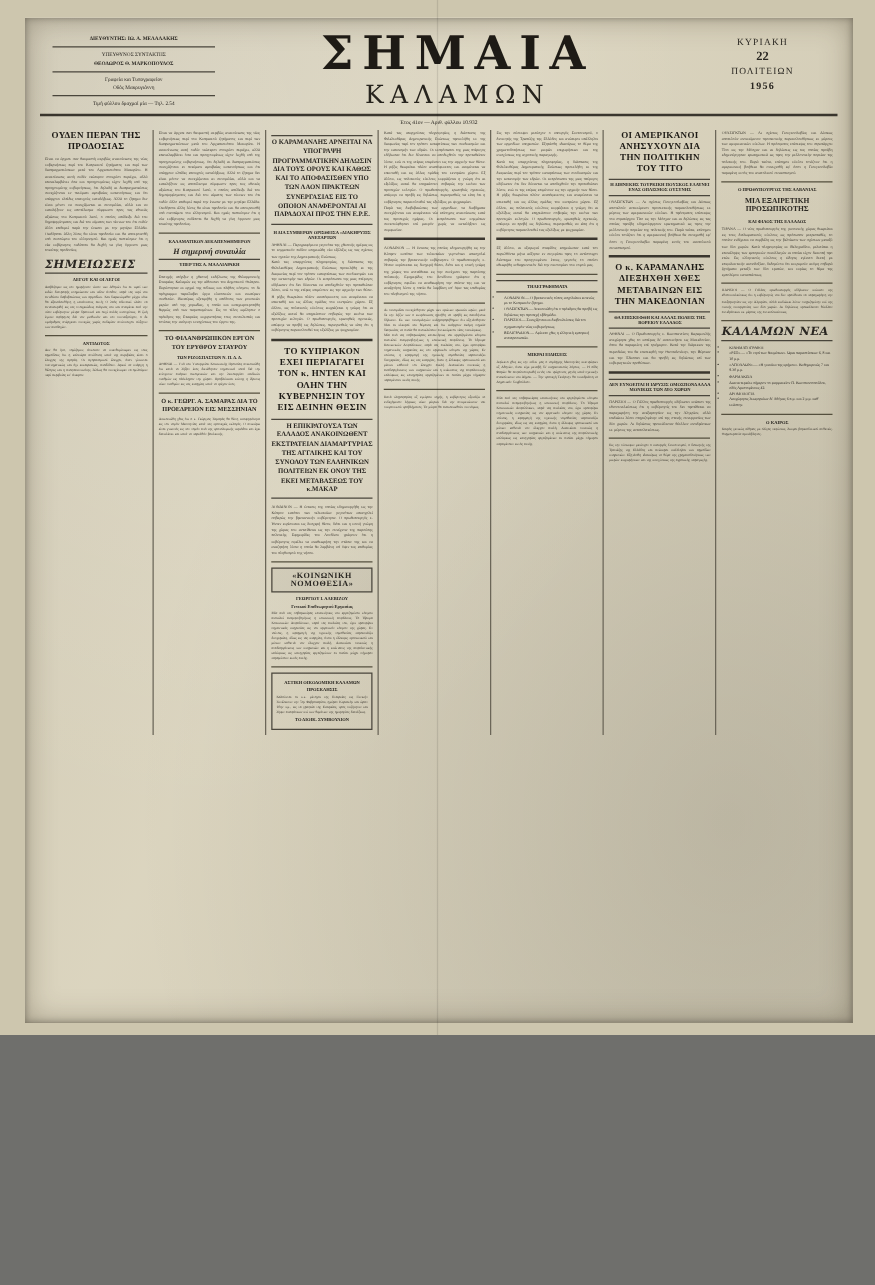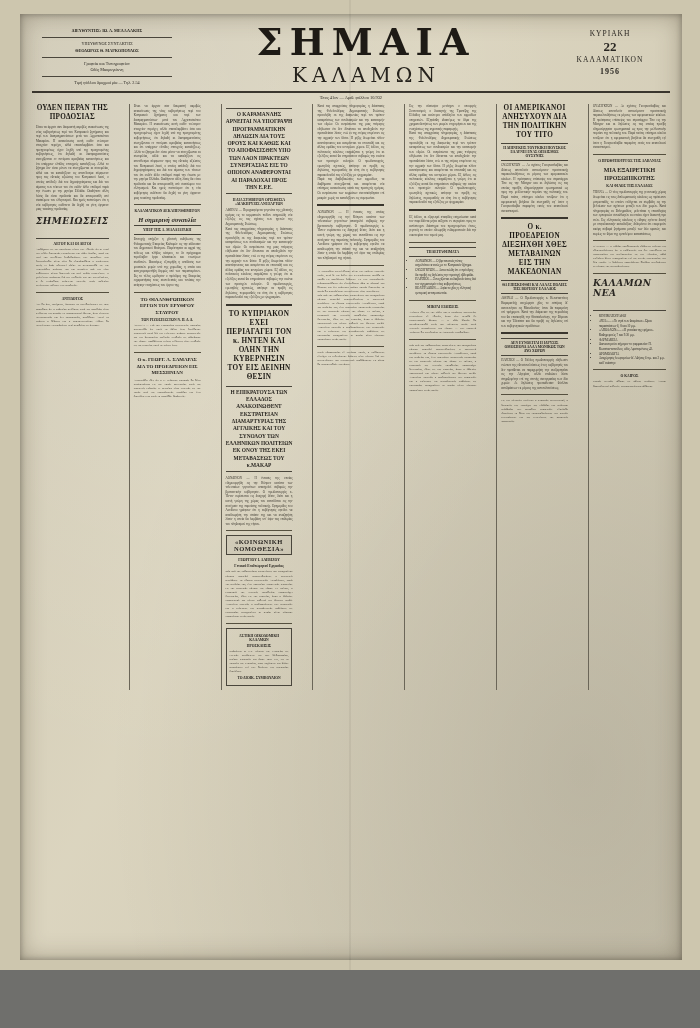--- a/index.html
+++ b/index.html
@@ -1,19 +1,19 @@
 <!DOCTYPE html>
 <html><head>
 <meta charset="utf-8">
 <style>
   html,body{margin:0;padding:0;background:#6f6f6c;}
   body{font-family:"Liberation Serif", serif;}
   .page{
     position:relative;
-    width:700px;height:970px;
+    width:700px;height:828px;
     background:#cdc6ae;
     overflow:hidden;
   }
   .paper{
     position:absolute;
     left:20px;top:14px;right:18px;bottom:10px;
     background:#d9d2bb;
     background-image:
       linear-gradient(115deg, rgba(0,0,0,0.05) 0%, rgba(255,255,255,0.06) 40%, rgba(0,0,0,0.06) 100%),
       radial-gradient(ellipse at 20% 12%, rgba(255,255,255,0.18), rgba(0,0,0,0) 55%),
@@ -27,27 +27,27 @@
   .masthead{display:flex;align-items:flex-start;border-bottom:2px solid #3a362e;padding-bottom:4px;}
   .mh-left{width:150px;font-size:4.2px;line-height:1.5;padding-top:4px;}
   .mh-left .ln{display:block;text-align:center;}
   .mh-left .rule{border-top:1px solid #4a463c;margin:3px 10px;}
   .mh-left .b{font-weight:bold;}
   .mh-center{flex:1;text-align:center;}
   .mh-title{font-size:37px;letter-spacing:7px;font-weight:bold;line-height:1;color:#1e1b16;font-family:"DejaVu Serif",serif;}
   .mh-sub{font-size:20px;letter-spacing:5px;margin-top:2px;color:#26231d;font-family:"DejaVu Serif",serif;}
   .mh-right{width:120px;text-align:center;font-size:7px;line-height:1.6;padding-top:4px;}
   .mh-right .day{font-weight:normal;font-size:7.5px;letter-spacing:1px;}
-  .mh-right .num{font-size:13px;font-weight:bold;line-height:1.1;}
+  .mh-right .num{font-size:10px;font-weight:bold;line-height:1.1;}
   .mh-right .mon{font-size:7.5px;letter-spacing:1px;}
   .mh-right .yr{font-size:8px;letter-spacing:1px;font-weight:bold;}
   .mh-priceline{text-align:center;font-size:4.4px;margin-top:2px;}
 
   
-  .cols{display:flex;margin-top:4px;gap:16px;}
+  .cols{display:flex;margin-top:4px;gap:0;}
   .col{padding:0 4px;box-sizing:border-box;}
   .col + .col{border-left:1px solid #6b6658;}
   .c1{width:96px;}
   .c2{width:96px;}
   .c3{width:96px;}
   .c4{width:96px;}
   .c5{width:96px;}
   .c6{width:96px;}
   .c7{width:104px;}
 
@@ -64,21 +64,21 @@
   .banner{
     border-top:1px solid #4a463c;border-bottom:1px solid #4a463c;
     text-align:center;font-size:5.4px;font-weight:bold;padding:2px 0;margin:4px 0;line-height:1.35;
   }
   .boxhd{
     text-align:center;font-size:6.5px;font-weight:bold;letter-spacing:.5px;
     border:1px solid #4a463c;padding:2px 0;margin:4px 0 3px 0;background:rgba(0,0,0,0.04);
   }
   .scriptlabel{
     font-style:italic;font-size:9px;font-weight:bold;letter-spacing:.5px;
-    border-bottom:1px solid #4a463c;padding-bottom:12px;margin:4px 0 3px 0;font-family:"DejaVu Serif",serif;
+    border-bottom:1px solid #4a463c;padding-bottom:1px;margin:4px 0 3px 0;font-family:"DejaVu Serif",serif;
   }
   .centxs{text-align:center;font-size:3.6px;font-weight:bold;margin:2px 0;}
   .italhd{text-align:center;font-style:italic;font-size:6.5px;font-weight:bold;margin:3px 0 2px 0;}
   .framed{border:1px solid #4a463c;padding:3px;margin:4px 0;}
   .dbl{border-top:1px solid #4a463c;border-bottom:1px solid #4a463c;padding:2px 0;}
   .fold{
     position:absolute;top:0;bottom:0;width:2px;left:349px;
     background:linear-gradient(to right, rgba(0,0,0,0.0), rgba(0,0,0,0.10), rgba(0,0,0,0.0));
     pointer-events:none;
   }
@@ -109,21 +109,21 @@
       </div>
 
       <div class="mh-center">
         <div class="mh-title">ΣΗΜΑΙΑ</div>
         <div class="mh-sub">ΚΑΛΑΜΩΝ</div>
       </div>
 
       <div class="mh-right">
         <div class="day">ΚΥΡΙΑΚΗ</div>
         <div class="num">22</div>
-        <div class="mon">ΚΑΛΑΜΑΤΙΚΟΝ</div>
+        <div class="mon">ΠΟΛΙΤΕΙΩΝ</div>
         <div class="yr">1956</div>
       </div>
     </div>
     <div class="mh-priceline">Έτος 41ον — Αριθ. φύλλου 10.932</div>
 
     <div class="cols">
 
       <div class="col c1">
         <h2 class="hd">ΟΥΔΕΝ ΠΕΡΑΝ ΤΗΣ ΠΡΟΔΟΣΙΑΣ</h2>
         <div class="txt">Είναι να άρχισε σαν θαυμαστή ακριβώς ανακοίνωσις της νέας κυβερνήσεως περί του Κυπριακού ζητήματος και περί των διαπραγματεύσεων μετά του Αρχιεπισκόπου Μακαρίου. Η ανακοίνωσις αυτή ουδέν νεώτερον στοιχείον περιέχει, αλλά επαναλαμβάνει όσα και προηγουμένως είχον λεχθή υπό της προηγουμένης κυβερνήσεως, ότι δηλαδή αι διαπραγματεύσεις συνεχίζονται εν πνεύματι αμοιβαίας κατανοήσεως και ότι υπάρχουν ελπίδες επιτυχούς καταλήξεως. Αλλά το ζήτημα δεν είναι μόνον να συνεχίζωνται αι συνομιλίαι, αλλά και να καταλήξουν εις αποτέλεσμα σύμφωνον προς τας εθνικάς αξιώσεις του Κυπριακού λαού, ο οποίος απέδειξε διά του δημοψηφίσματος και διά του αίματος των τέκνων του ότι ουδέν άλλο επιθυμεί παρά την ένωσιν με την μητέρα Ελλάδα. Οιαδήποτε άλλη λύσις θα είναι προδοσία και θα αποκρουσθή υπό συσσώμου του ελληνισμού. Και ημείς πιστεύομεν ότι η νέα κυβέρνησις ουδέποτε θα δεχθή να γίνη όργανον μιας τοιαύτης προδοσίας.</div>
@@ -204,21 +204,21 @@
         <div class="txt sm">Αφίκετο χθες εις την πόλιν μας ο νομάρχης Μεσσηνίας επιστρέφων εξ Αθηνών, όπου είχε μεταβή δι' υπηρεσιακούς λόγους. — Η οδός Φαρών θα ασφαλτοστρωθή εντός του τρέχοντος μηνός κατά σχετικήν ανακοίνωσιν του Δήμου. — Την προσεχή Τετάρτην θα συνεδριάση το Δημοτικόν Συμβούλιον.</div>
         <div class="sep"></div>
         <div class="txt sm">Μία από τας σοβαρωτέρας κατακτήσεις του εργαζομένου κόσμου αποτελεί αναμφισβητήτως η κοινωνική ασφάλισις. Το Ίδρυμα Κοινωνικών Ασφαλίσεων, παρά τας ατελείας του, έχει προσφέρει σημαντικάς υπηρεσίας εις τον εργατικόν κόσμον της χώρας. Εν τούτοις, η εφαρμογή της σχετικής νομοθεσίας παρουσιάζει δυσχερείας, ιδίως εις τας επαρχίας, όπου η έλλειψις προσωπικού και μέσων καθιστά τον έλεγχον ατελή. Απαιτείται συνεπώς η αναδιοργάνωσις των υπηρεσιών και η επέκτασις της ασφαλιστικής καλύψεως εις κατηγορίας εργαζομένων αι οποίαι μέχρι σήμερον παραμένουν εκτός αυτής.</div>
       </div>
 
       <div class="col c6">
         <h2 class="hd">ΟΙ ΑΜΕΡΙΚΑΝΟΙ ΑΝΗΣΥΧΟΥΝ ΔΙΑ ΤΗΝ ΠΟΛΙΤΙΚΗΝ ΤΟΥ ΤΙΤΟ</h2>
         <div class="centxs dbl">Η ΔΙΗΝΕΚΗΣ ΤΟΥΡΚΙΚΗ ΠΟΥΣΚΟΣ ΕΛΑΥΝΕΙ ΕΝΑΣ ΟΠΛΙΣΜΟΣ ΟΥΣΥΝΗΣ</div>
         <div class="txt">ΟΥΑΣΙΓΚΤΩΝ — Αι σχέσεις Γιουγκοσλαβίας και Δύσεως αποτελούν αντικείμενον προσεκτικής παρακολουθήσεως εκ μέρους των αμερικανικών κύκλων. Η πρόσφατος επίσκεψις του στρατάρχου Τίτο εις την Μόσχαν και αι δηλώσεις εις τας οποίας προέβη εδημιούργησαν ερωτηματικά ως προς την μελλοντικήν πορείαν της πολιτικής του. Παρά ταύτα, επίσημοι κύκλοι τονίζουν ότι η αμερικανική βοήθεια θα συνεχισθή εφ' όσον η Γιουγκοσλαβία παραμένη εκτός του ανατολικού συνασπισμού.</div>
         <div class="thick"></div>
-        <h2 class="hd">Ο κ. ΠΡΟΕΔΡΕΙΟΝ ΔΙΕΞΗΧΘΗ ΧΘΕΣ ΜΕΤΑΒΑΙΝΩΝ ΕΙΣ ΤΗΝ ΜΑΚΕΔΟΝΙΑΝ</h2>
+        <h2 class="hd">Ο κ. ΚΑΡΑΜΑΝΛΗΣ ΔΙΕΞΗΧΘΗ ΧΘΕΣ ΜΕΤΑΒΑΙΝΩΝ ΕΙΣ ΤΗΝ ΜΑΚΕΔΟΝΙΑΝ</h2>
         <div class="centxs dbl">ΘΑ ΕΠΙΣΚΕΦΘΗ ΚΑΙ ΑΛΛΑΣ ΠΟΛΕΙΣ ΤΗΣ ΒΟΡΕΙΟΥ ΕΛΛΑΔΟΣ</div>
         <div class="txt">ΑΘΗΝΑΙ — Ο Πρωθυπουργός κ. Κωνσταντίνος Καραμανλής ανεχώρησε χθες το εσπέρας δι' αυτοκινήτου εις Μακεδονίαν, όπου θα παραμείνη επί τριήμερον. Κατά την διάρκειαν της περιοδείας του θα επισκεφθή την Θεσσαλονίκην, την Βέροιαν και την Έδεσσαν και θα προβή εις δηλώσεις επί των κυβερνητικών προθέσεων.</div>
         <div class="thick"></div>
         <div class="centxs dbl">ΔΕΝ ΕΥΝΟΕΙΤΑΙ Η ΙΔΡΥΣΙΣ ΟΜΟΣΠΟΝΔ ΑΛΛΑ ΜΟΝΙΚΩΣ ΤΩΝ ΔΥΟ ΧΩΡΩΝ</div>
         <div class="txt">ΠΑΡΙΣΙΟΙ — Ο Γάλλος πρωθυπουργός εδήλωσεν ενώπιον της εθνοσυνελεύσεως ότι η κυβέρνησίς του δεν προτίθεται να παραχωρήση την ανεξαρτησίαν εις την Αλγερίαν, αλλά επιδιώκει λύσιν στηριζομένην επί της στενής συνεργασίας των δύο χωρών. Αι δηλώσεις προεκάλεσαν θύελλαν αντιδράσεων εκ μέρους της αντιπολιτεύσεως.</div>
         <div class="sep"></div>
         <div class="txt sm">Εις την σύσκεψιν μετέσχον ο υπουργός Συντονισμού, ο διοικητής της Τραπέζης της Ελλάδος και ανώτεροι υπάλληλοι των αρμοδίων υπηρεσιών. Εξητάσθη ιδιαιτέρως το θέμα της χρηματοδοτήσεως των μικρών επιχειρήσεων και της ενισχύσεως της αγροτικής παραγωγής.</div>
       </div>
 
       <div class="col c7">

